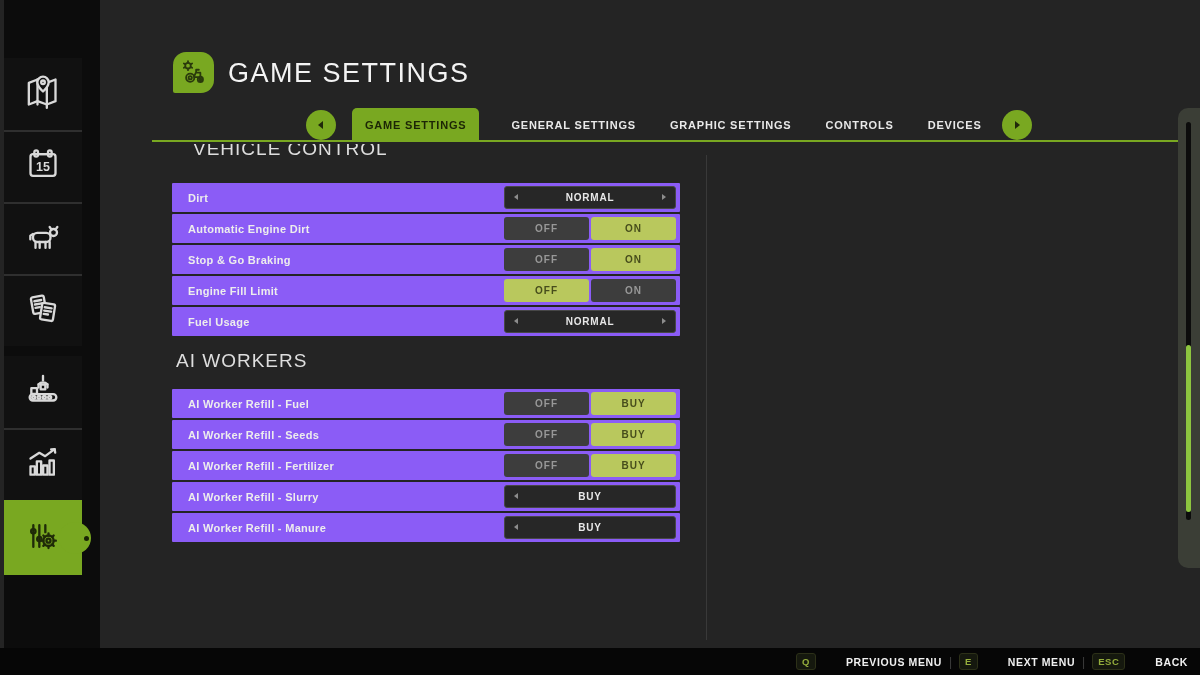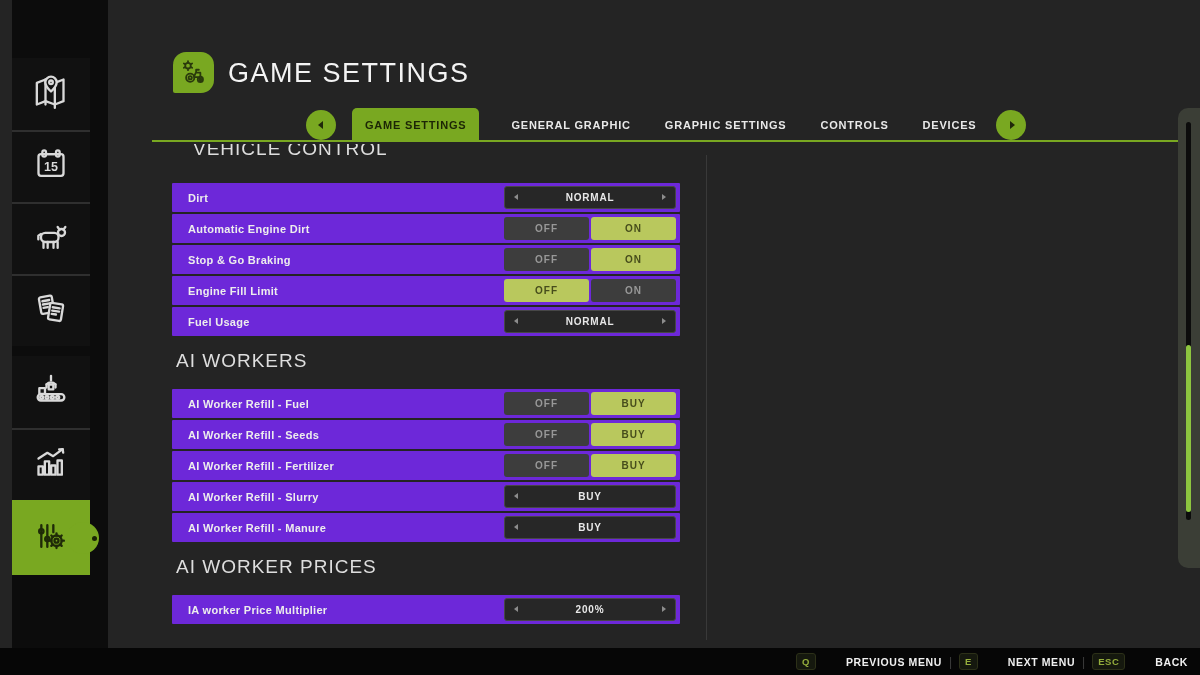--- a/index.html
+++ b/index.html
@@ -1,21 +1,21 @@
 <!DOCTYPE html>
 <html><head>
 <meta charset="utf-8">
 <style>
   * { margin:0; padding:0; box-sizing:border-box; }
   html,body { width:1200px; height:675px; background:#000; overflow:hidden; }
   body { font-family:"Liberation Sans", sans-serif; }
   .screen { position:relative; width:1200px; height:675px; background:#242424; overflow:hidden; }
 
   
-  .sidebar { position:absolute; left:12px; top:0; width:96px; height:648px; background:#0c0c0c; }
+  .sidebar { position:absolute; left:4px; top:0; width:96px; height:648px; background:#0c0c0c; }
   .sidebar-items { position:absolute; top:58px; left:0; width:78px; }
   .side-tile { width:78px; height:72px; background:#111111; border-top:2px solid #2f2f2f;
                display:flex; align-items:center; justify-content:center; position:relative; }
   .side-tile:first-child { border-top:none; }
   .side-tile.group-gap { margin-top:10px; border-top:none; }
   .side-tile.active { background:var(--accent); height:75px; border-top:none; }
   .side-tile.active .bump { position:absolute; right:-9px; top:50%; margin-top:-16px;
                width:32px; height:32px; border-radius:50%; background:var(--accent); }
   .side-tile.active .bump-dot { position:absolute; right:2px; top:50%; margin-top:-2px;
                width:5px; height:5px; border-radius:50%; background:#1a2405; }
@@ -49,21 +49,21 @@
   .tab { display:flex; align-items:center; font-size:11px; font-weight:bold; letter-spacing:.8px;
          color:#e9e9e9; background:none; border:none; cursor:pointer; padding:0 2px; align-self:center; height:34px; }
   .tab.active { background:var(--accent); color:#1c2505; border-radius:5px 5px 0 0;
                 padding:0 13px; align-self:stretch; }
   .tab-underline { position:absolute; left:74px; top:140px; width:1026px; height:2px; background:var(--accent); }
 
   
   .content { position:absolute; left:94px; top:144px; width:508px; height:497px; overflow:hidden; }
   .section-title { font-size:19px; font-weight:500; color:#dedede; letter-spacing:1px; margin:14px 0 17px 4px; }
   .section:first-child .section-title { margin:-6px 0 23px 21px; }
-  .row { position:relative; width:508px; height:29px; background:#6d28d9; margin-bottom:2px; border-radius:1px; }
+  .row { position:relative; width:508px; height:29px; background:#8b5cf6; margin-bottom:2px; border-radius:1px; }
   .row-label { position:absolute; left:16px; top:50%; transform:translateY(-50%);
                font-size:11px; font-weight:bold; color:#ededed; letter-spacing:.3px; }
   .control { position:absolute; right:4px; top:3px; height:23px; }
 
   .selector { position:relative; width:172px; height:23px; background:#272727;
               border:1px solid #474747; border-radius:3px;
               display:flex; align-items:center; justify-content:center; cursor:pointer; }
   .selector .value { font-size:10px; font-weight:bold; color:#e8e8e8; letter-spacing:.8px; }
   .sel-arr { position:absolute; top:50%; margin-top:-3.5px; width:0; height:0; }
   .sel-arr.l { left:9px;  border-top:3.5px solid transparent; border-bottom:3.5px solid transparent; border-right:4.5px solid #8d8d8d; }
@@ -195,21 +195,21 @@
       </div>
       <h1 class="page-title">GAME SETTINGS</h1>
     </header>
 
     <nav class="tabbar">
       <button class="tab-circle">
           <span class="tri left"></span>
         </button>
       <div class="tabs" id="tabs">
           <button class="tab active">GAME SETTINGS</button>
-          <button class="tab">GENERAL GRAPHIC</button>
+          <button class="tab">GENERAL SETTINGS</button>
           <button class="tab">GRAPHIC SETTINGS</button>
           <button class="tab">CONTROLS</button>
           <button class="tab">DEVICES</button>
         </div>
       <button class="tab-circle right">
           <span class="tri right"></span>
         </button>
     </nav>
     <div class="tab-underline"></div>
 
@@ -301,33 +301,20 @@
                 <span class="value">BUY</span>
               </div>
             </div>
           </div>
           <div class="row">
             <span class="row-label">AI Worker Refill - Manure</span>
             <div class="control">
               <div class="selector">
                 <span class="sel-arr l"></span>
                 <span class="value">BUY</span>
-              </div>
-            </div>
-          </div>
-        </div>
-        <div class="section">
-          <div class="section-title">AI WORKER PRICES</div>
-          <div class="row">
-            <span class="row-label">IA worker Price Multiplier</span>
-            <div class="control">
-              <div class="selector">
-                <span class="sel-arr l"></span>
-                <span class="value">200%</span>
-                <span class="sel-arr r"></span>
               </div>
             </div>
           </div>
         </div>
       </section>
 
     <div class="content-divider"></div>
 
     <div class="scrollbar">
       <div class="scroll-track">

